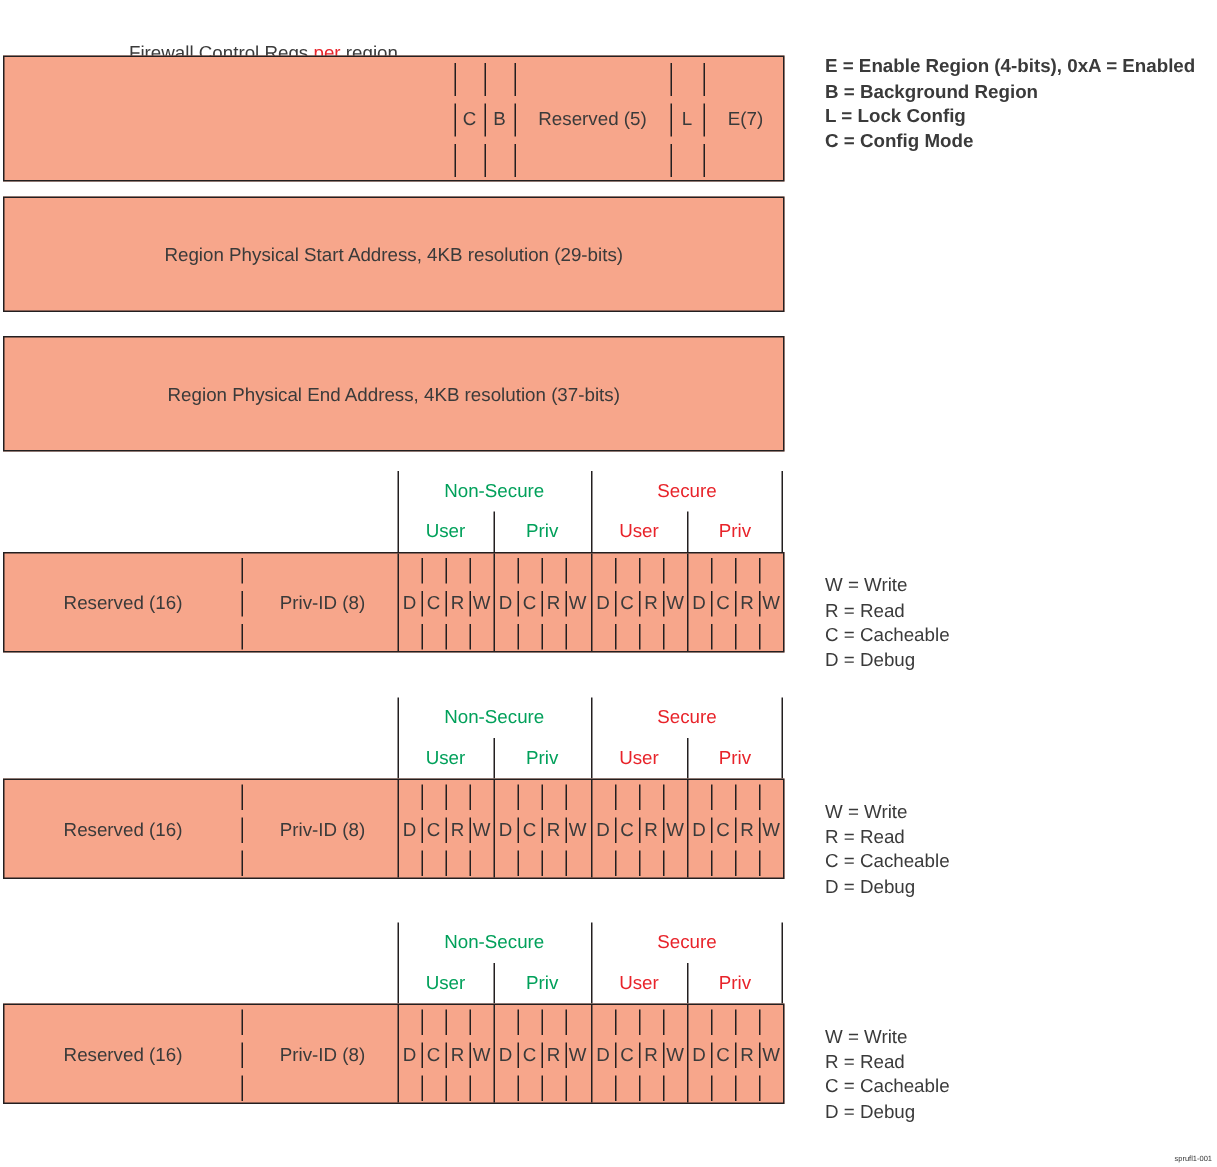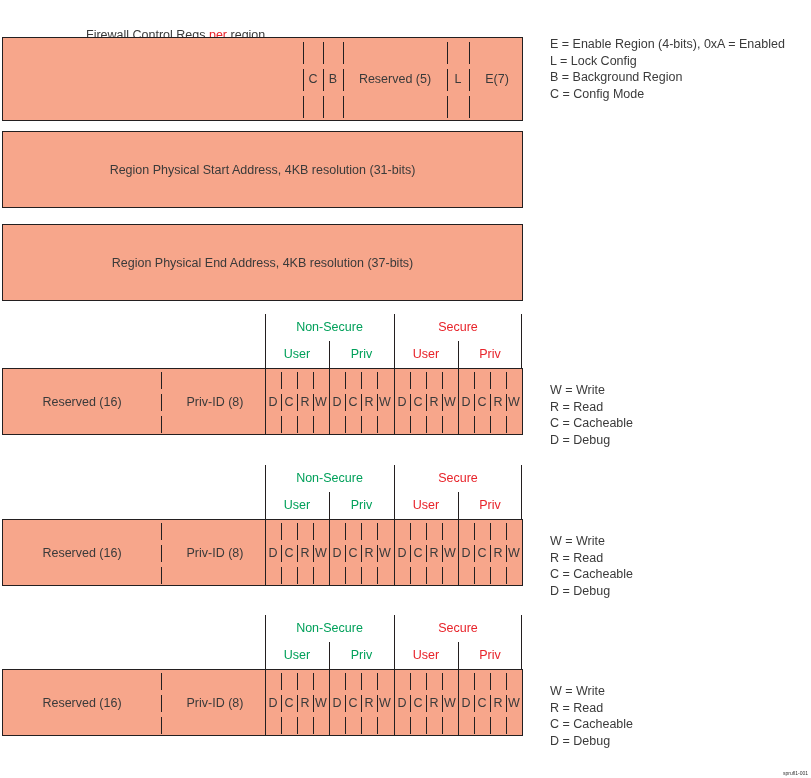--- a/index.html
+++ b/index.html
@@ -174,29 +174,29 @@
   <div class="dashsep" style="left:466px; top:31px; height:22px;"></div>
   <div class="dashsep" style="left:466px; top:58px; height:22px;"></div>
 
   <div class="fieldlabel" style="left:310px;">C</div>
   <div class="fieldlabel" style="left:330px;">B</div>
   <div class="fieldlabel" style="left:392px;">Reserved (5)</div>
   <div class="fieldlabel" style="left:455px;">L</div>
   <div class="fieldlabel" style="left:494px;">E(7)</div>
 </div>
 
-<div class="legend" id="legend1" style="left:550px; top:36px;">
+<div class="legend" id="legend1" style="left:550px; top:36px;font-weight:bold;">
   <div>E = Enable Region (4-bits), 0xA = Enabled</div>
+  <div>B = Background Region</div>
   <div>L = Lock Config</div>
-  <div>B = Background Region</div>
   <div>C = Config Mode</div>
 </div>
 
 <div class="abs regbox" id="row2">
-  <div class="centertext">Region Physical Start Address, 4KB resolution (31-bits)</div>
+  <div class="centertext">Region Physical Start Address, 4KB resolution (29-bits)</div>
 </div>
 
 <div class="abs regbox" id="row3">
   <div class="centertext">Region Physical End Address, 4KB resolution (37-bits)</div>
 </div>
 
 <div class="permblock" style="top:314px;">
 
   <div class="hdrarea">
     <div class="hdr-vline" style="left:0px;   top:0px;  height:54px;"></div>

